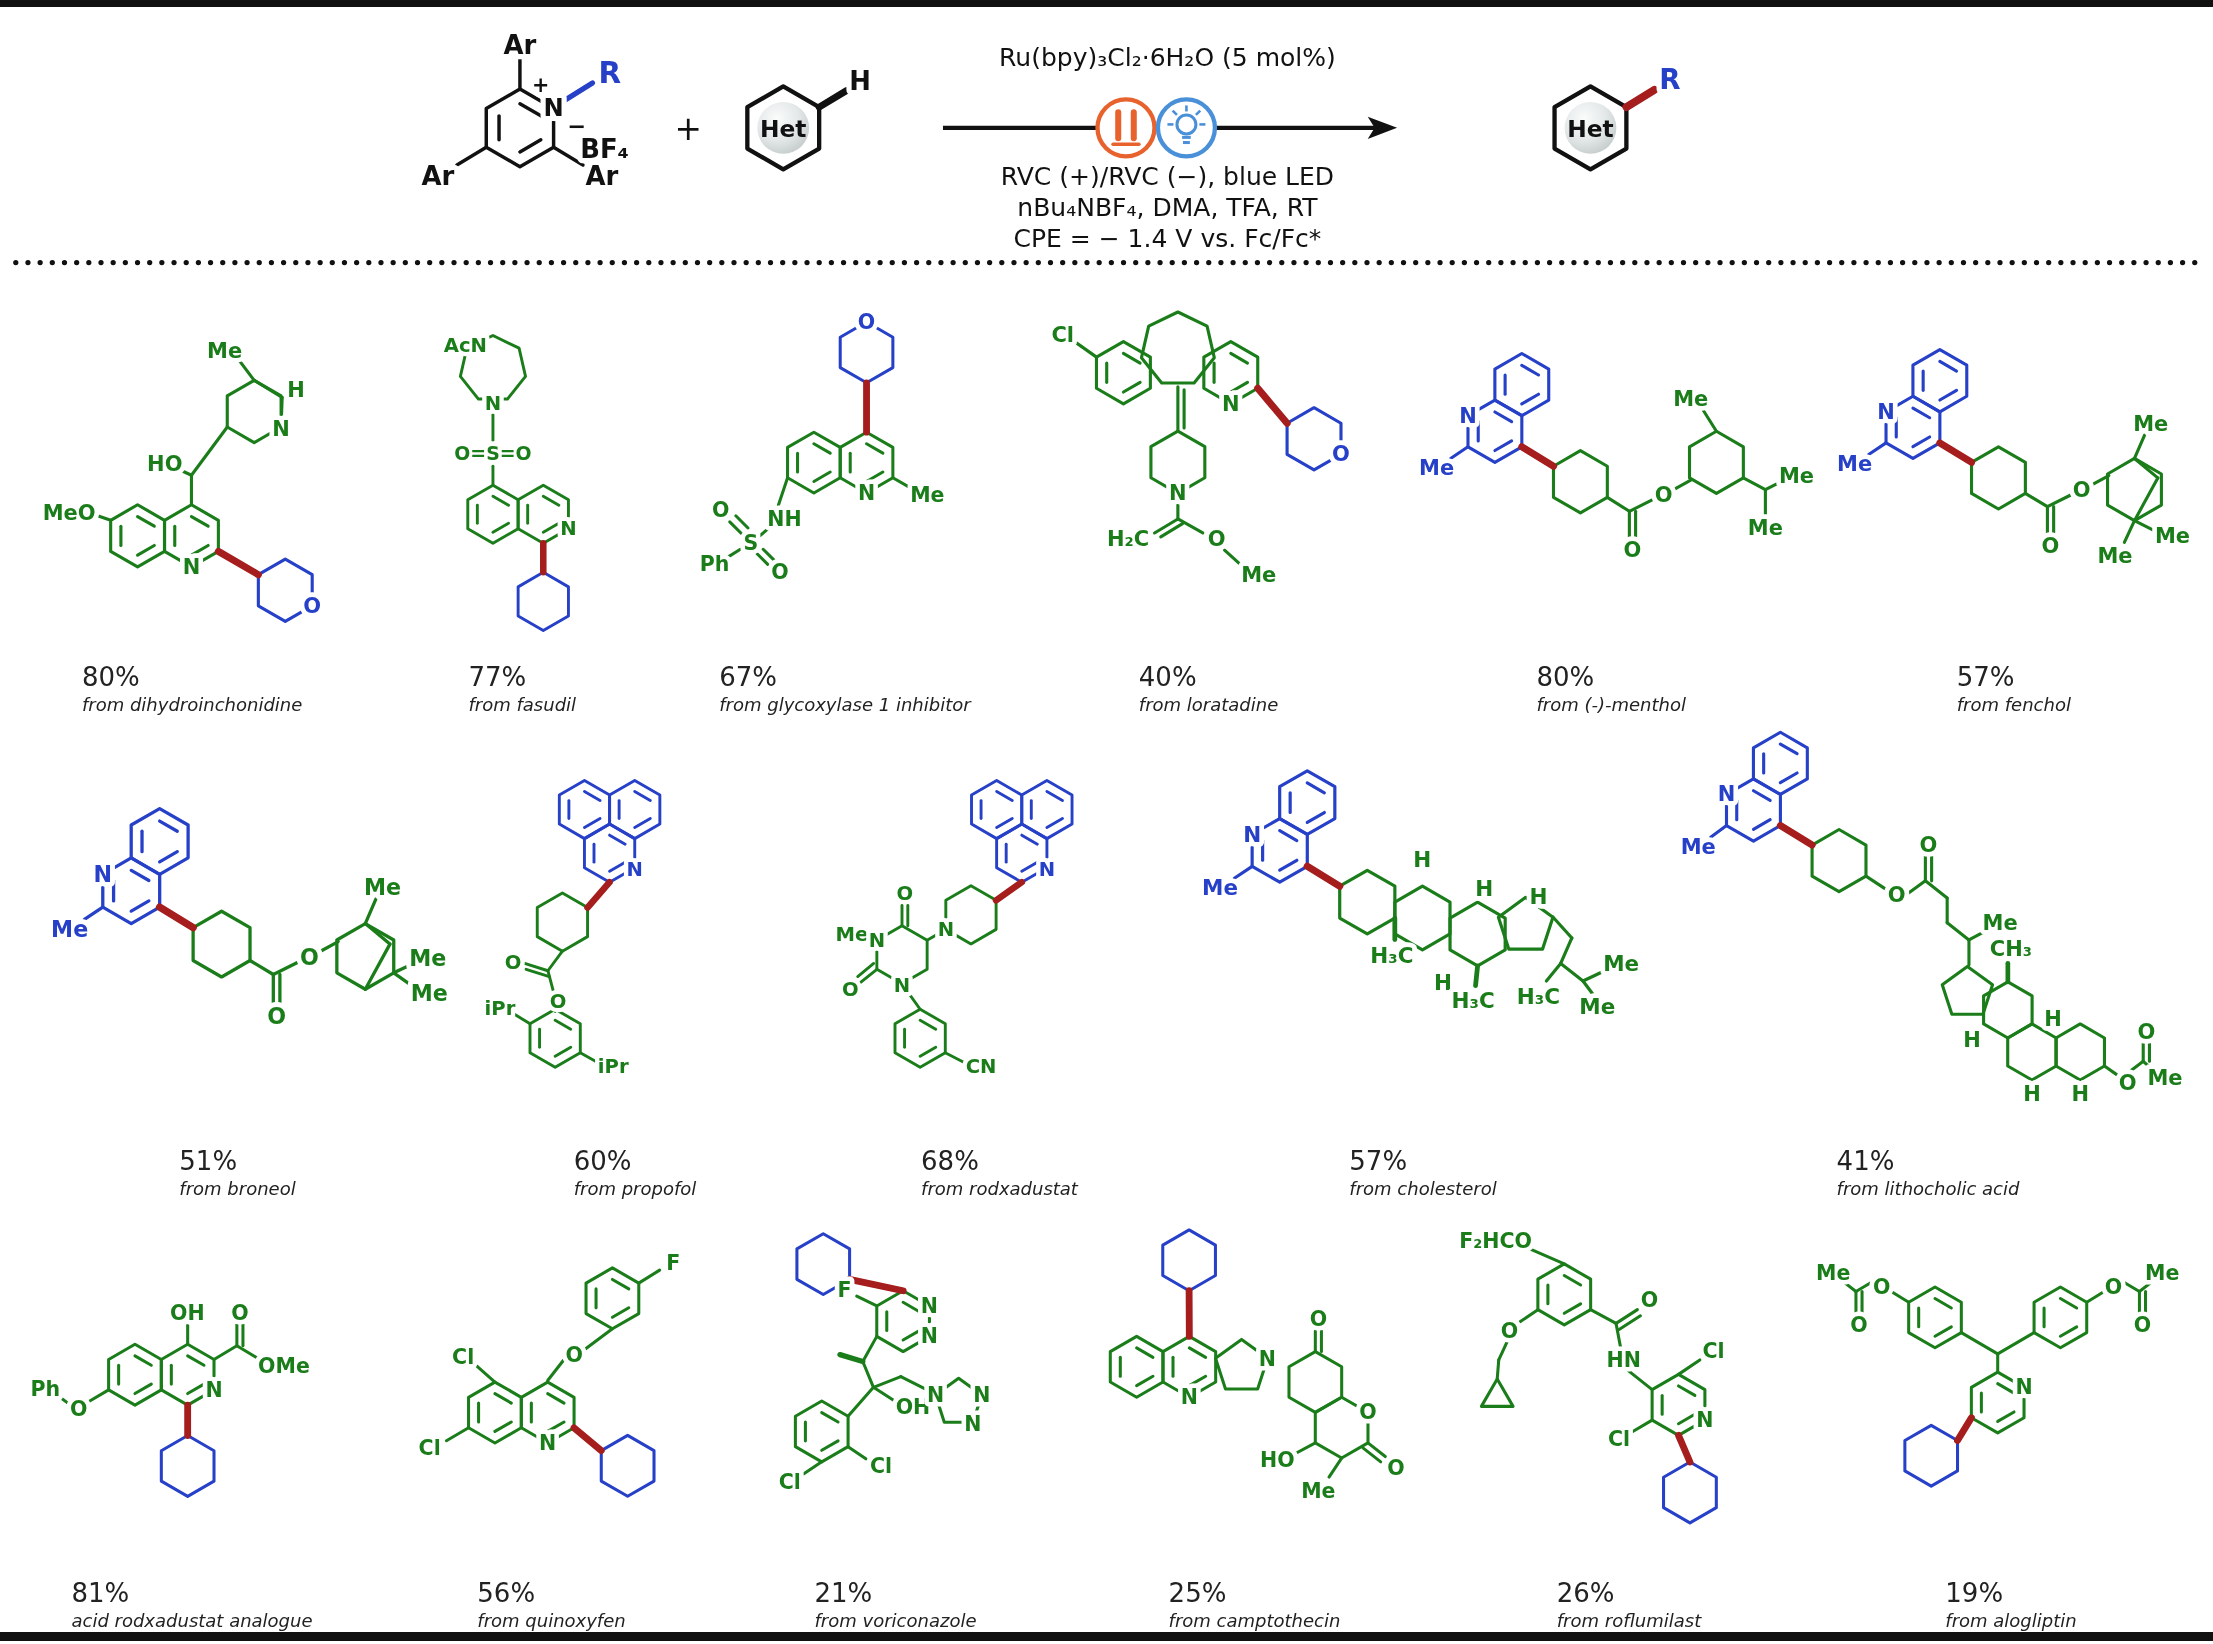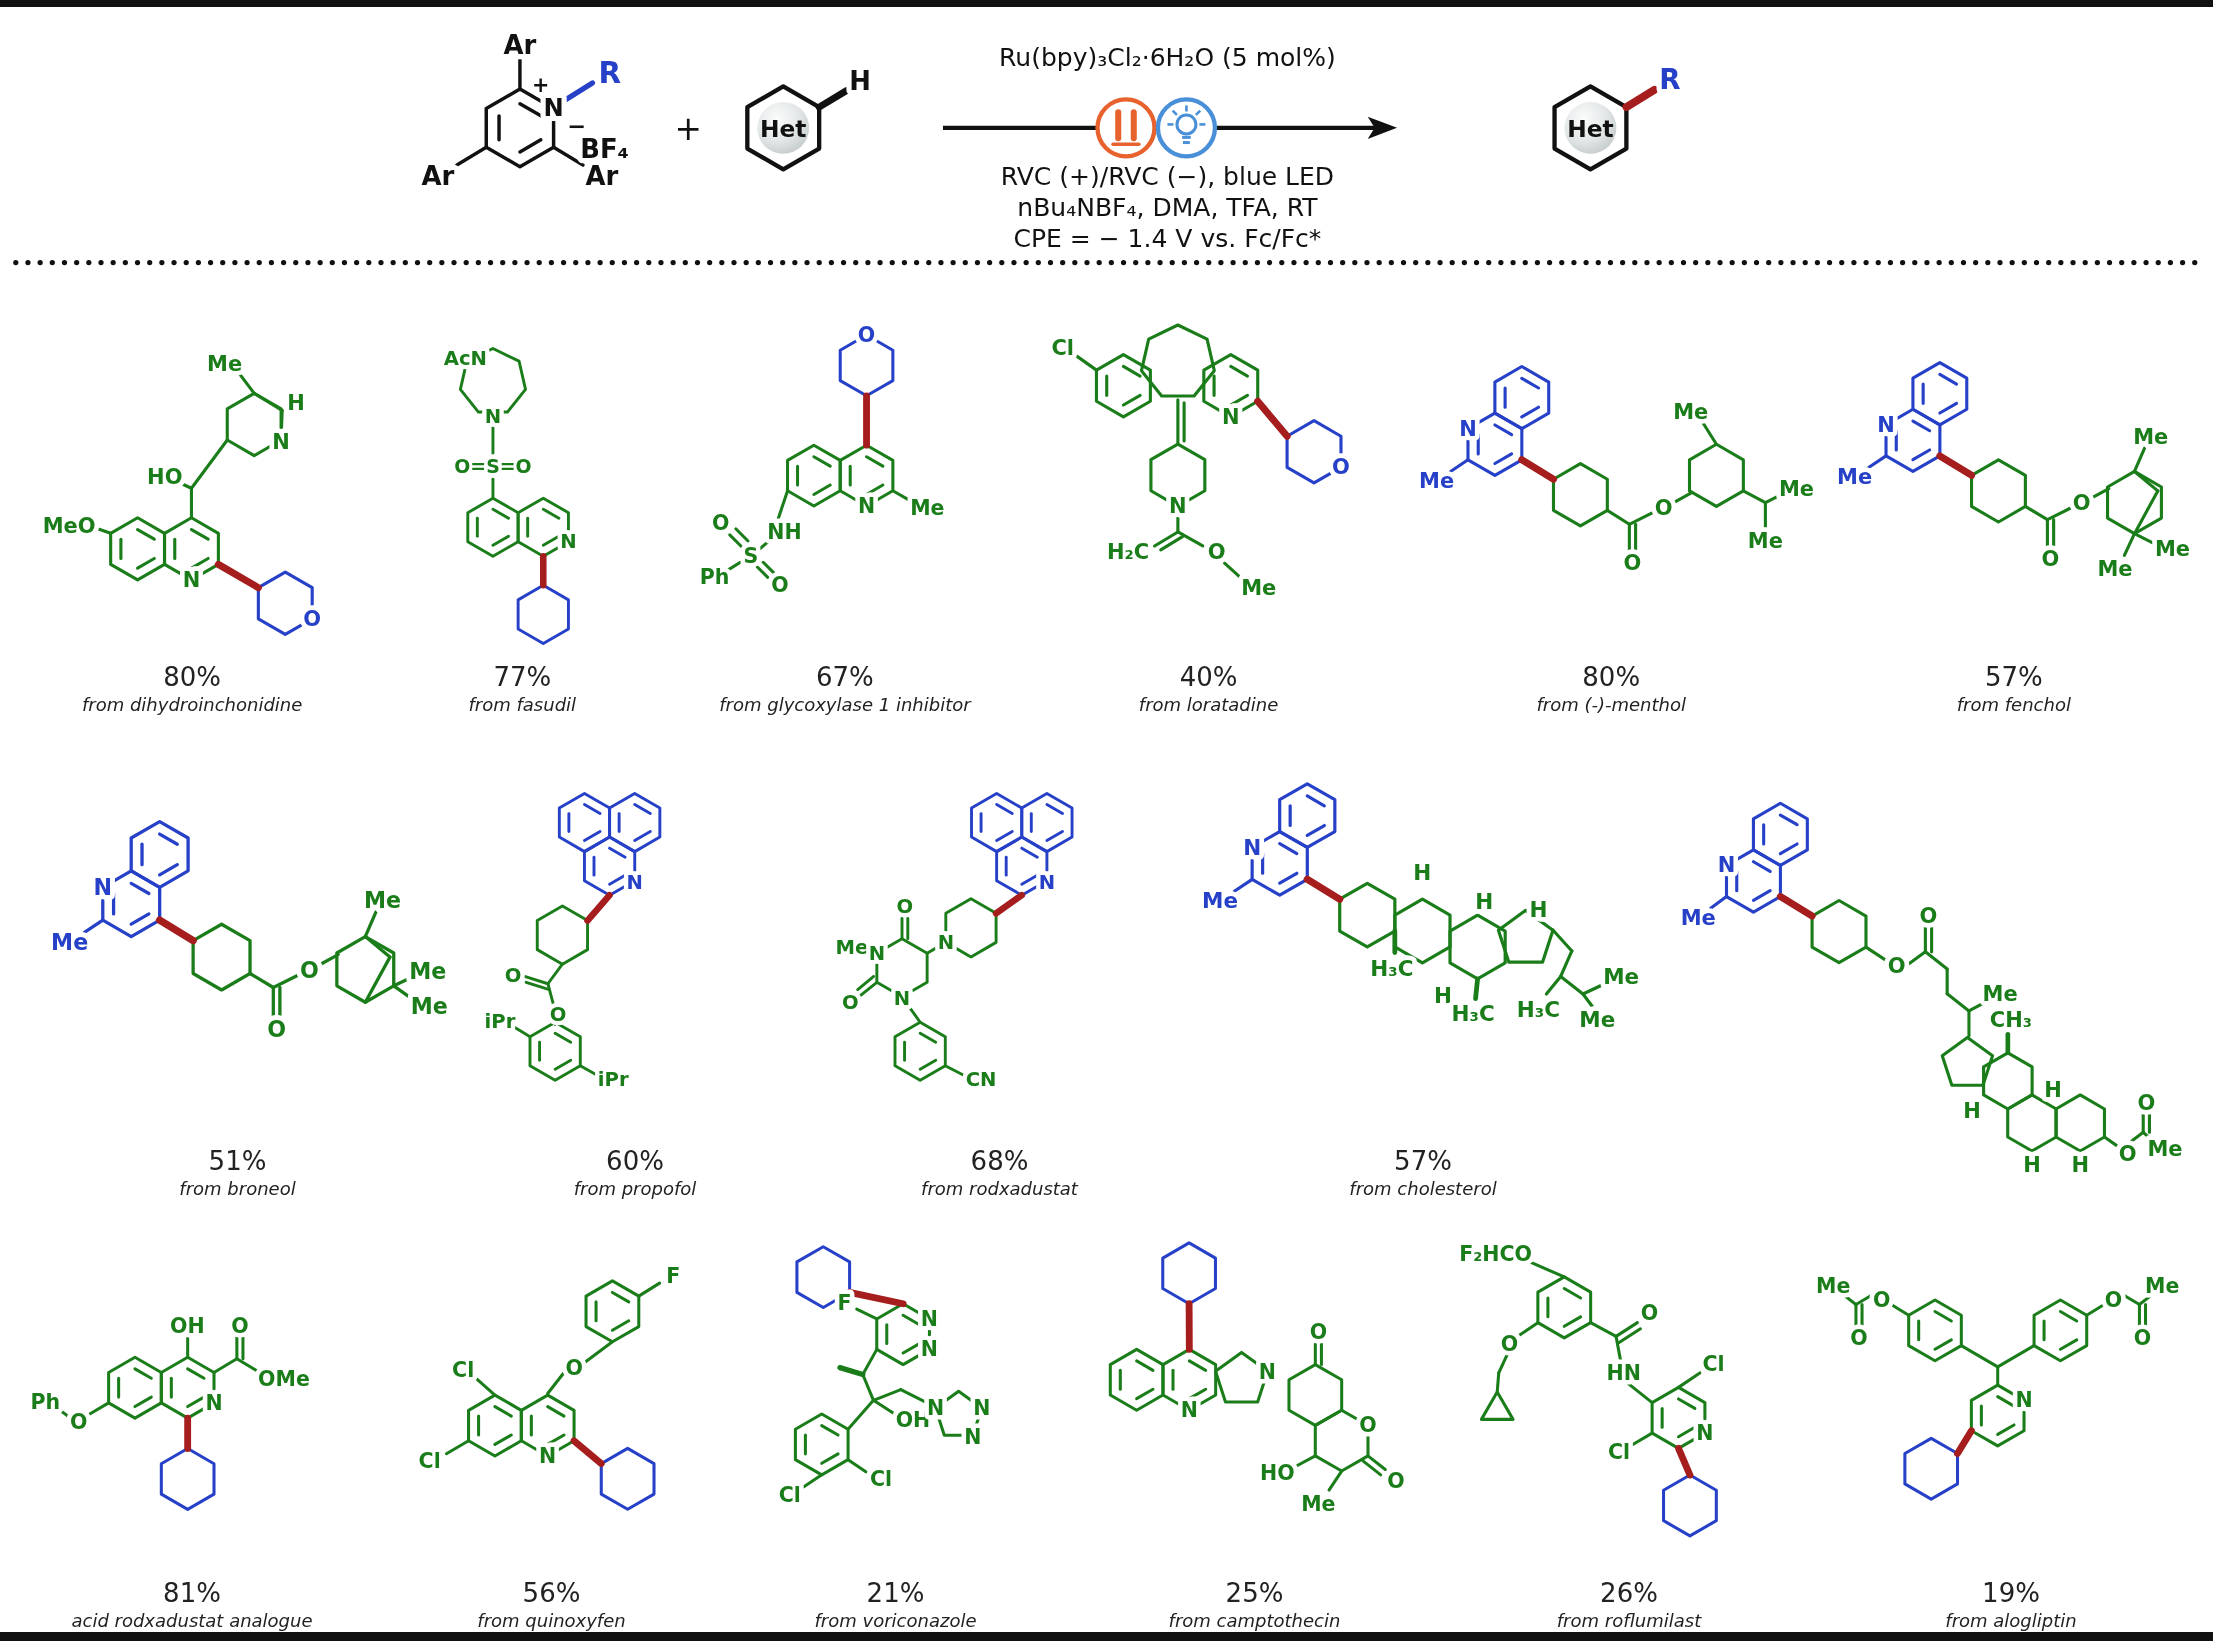--- a/index.html
+++ b/index.html
@@ -7,21 +7,21 @@
   .bar{width:2214px;background:#111;}
   .bar.top{height:7px;}
   .bar.bottom{height:8.6px;}
   svg{overflow:visible;display:block;}
   svg text{font-family:"DejaVu Sans","Liberation Sans",sans-serif;}
   .row{display:flex;justify-content:space-evenly;align-items:flex-end;width:2214px;}
   .row1{height:450px;}
   .row2{height:484px;}
   .row3{height:432px;}
   figure{margin:0;display:flex;flex-direction:column;align-items:center;justify-content:flex-end;}
-  .cap{text-align:center;margin-top:3px;white-space:nowrap;color:#222;}
+  .cap{margin-top:16px;white-space:nowrap;color:#222;}
   .yield{font-size:26px;line-height:1.25;}
   .src{font-size:18px;font-style:italic;line-height:1.25;}
   .atom{paint-order:stroke;stroke:#fff;stroke-width:12px;stroke-linejoin:round;font-weight:600;}
 </style>
 </head>
 <body>
 
 <div class="bar top"></div>
 
 <svg viewBox="0 0 2560 300" width="2214" height="259">
@@ -501,20 +501,24 @@
         <text x="402" y="280" fill="#1a7d1a" font-size="27" text-anchor="middle" dominant-baseline="central" font-weight="600" paint-order="stroke" stroke="#fff" stroke-width="12" stroke-linejoin="round">Me</text>
         <text x="416" y="314" fill="#1a7d1a" font-size="27" text-anchor="middle" dominant-baseline="central" font-weight="600" paint-order="stroke" stroke="#fff" stroke-width="12" stroke-linejoin="round">CH₃</text>
         <text x="470" y="404" fill="#1a7d1a" font-size="27" text-anchor="middle" dominant-baseline="central" font-weight="600" paint-order="stroke" stroke="#fff" stroke-width="12" stroke-linejoin="round">H</text>
         <text x="366" y="430" fill="#1a7d1a" font-size="27" text-anchor="middle" dominant-baseline="central" font-weight="600" paint-order="stroke" stroke="#fff" stroke-width="12" stroke-linejoin="round">H</text>
         <text x="443" y="500" fill="#1a7d1a" font-size="27" text-anchor="middle" dominant-baseline="central" font-weight="600" paint-order="stroke" stroke="#fff" stroke-width="12" stroke-linejoin="round">H</text>
         <text x="505" y="500" fill="#1a7d1a" font-size="27" text-anchor="middle" dominant-baseline="central" font-weight="600" paint-order="stroke" stroke="#fff" stroke-width="12" stroke-linejoin="round">H</text>
         <text x="566" y="486" fill="#1a7d1a" font-size="27" text-anchor="middle" dominant-baseline="central" font-weight="600" paint-order="stroke" stroke="#fff" stroke-width="12" stroke-linejoin="round">O</text>
         <text x="590" y="420" fill="#1a7d1a" font-size="27" text-anchor="middle" dominant-baseline="central" font-weight="600" paint-order="stroke" stroke="#fff" stroke-width="12" stroke-linejoin="round">O</text>
         <text x="614" y="480" fill="#1a7d1a" font-size="27" text-anchor="middle" dominant-baseline="central" font-weight="600" paint-order="stroke" stroke="#fff" stroke-width="12" stroke-linejoin="round">Me</text>
       </svg>
+    <figcaption class="cap">
+        <div class="yield">41%</div>
+        <div class="src">from lithocholic acid</div>
+      </figcaption>
   </figure>
 </div>
 
 <div class="row row3">
   <figure>
     <svg viewBox="0 0 470 430" width="358" height="327">
         <polygon points="160,145 194.64101615137756,165 194.64101615137756,205 160,225 125.35898384862244,205 125.35898384862246,165" fill="none" stroke="#1a7d1a" stroke-width="4" stroke-linejoin="round"></polygon>
         <line x1="160" y1="160.2" x2="181.47743001385408" y2="172.6" stroke="#1a7d1a" stroke-width="4" stroke-linecap="round"></line>
         <line x1="181.47743001385408" y1="197.4" x2="160" y2="209.8" stroke="#1a7d1a" stroke-width="4" stroke-linecap="round"></line>
         <line x1="138.52256998614592" y1="197.4" x2="138.52256998614592" y2="172.6" stroke="#1a7d1a" stroke-width="4" stroke-linecap="round"></line>

